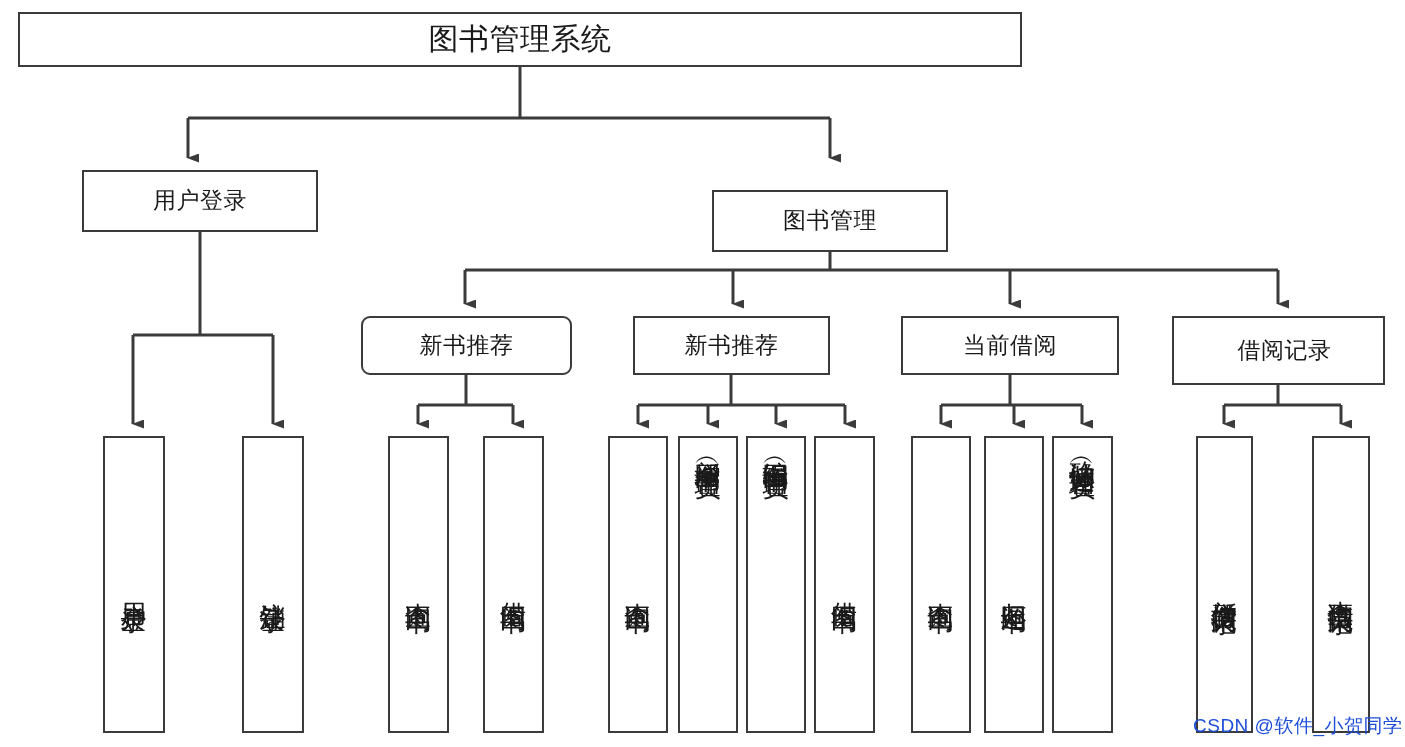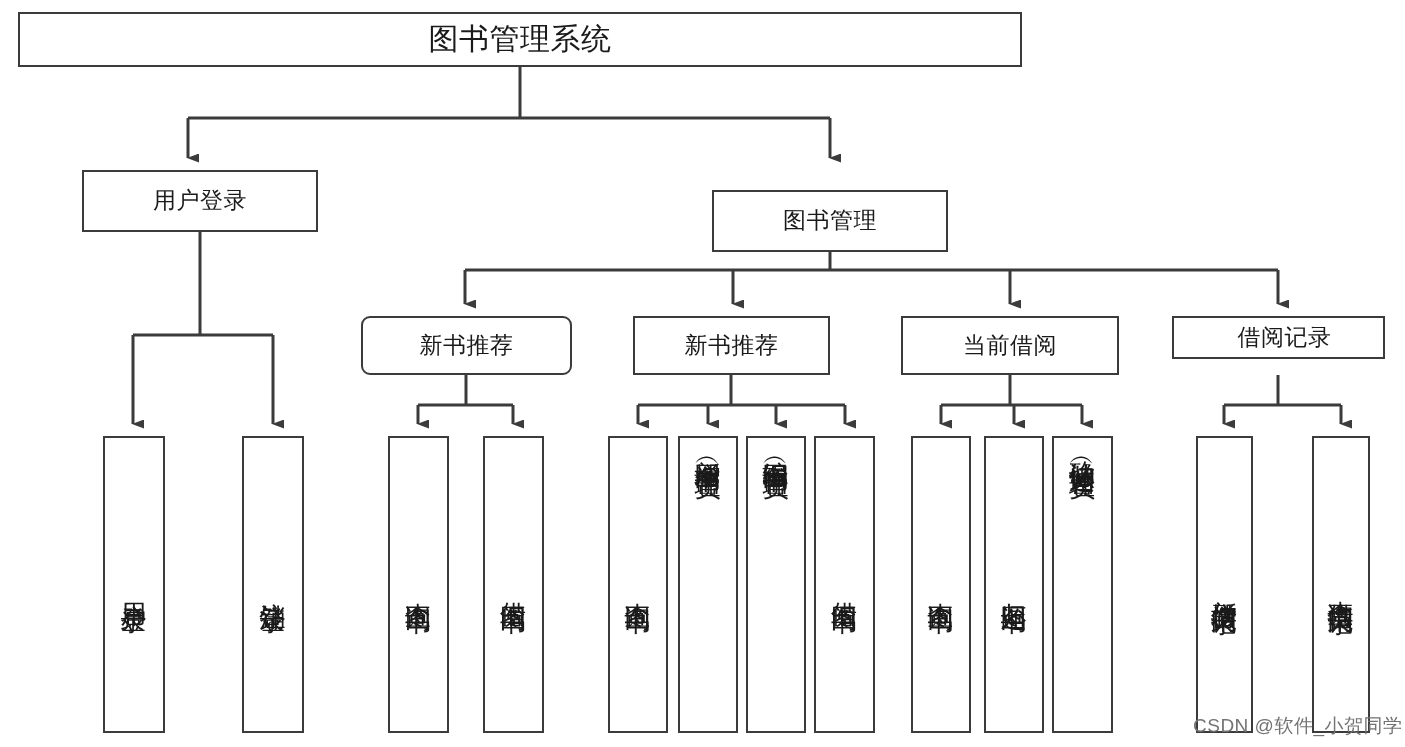--- a/index.html
+++ b/index.html
@@ -56,21 +56,21 @@
   .node.vert .lbl {
     writing-mode: vertical-rl;
     text-orientation: upright;
     font-size: 26px;
     line-height: 1.0;
     letter-spacing: 2px;
     white-space: nowrap;
   }
   .watermark {
     position: absolute;
-    color: #737373;
+    color: #1d4ed8;
     font-size: 19px;
     white-space: nowrap;
     letter-spacing: 0.5px;
   }
 </style>
 </head>
 <body>
 
 <div id="canvas">
 
@@ -138,21 +138,21 @@
 
   <div class="node horiz" style="left:361px; top:316px; width:211px; height:59px;border-radius:9px;">
     <span class="lbl">新书推荐</span>
   </div>
   <div class="node horiz" style="left:633px; top:316px; width:197px; height:59px;">
     <span class="lbl">新书推荐</span>
   </div>
   <div class="node horiz" style="left:901px; top:316px; width:218px; height:59px;font-family:Liberation Serif, serif;">
     <span class="lbl">当前借阅</span>
   </div>
-  <div class="node horiz" style="left:1172px; top:316px; width:213px; height:43px;padding-left:12px;">
+  <div class="node horiz" style="left:1172px; top:316px; width:213px; height:69px;padding-left:12px;">
     <span class="lbl">借阅记录</span>
   </div>
 
   <div class="node vert" style="left:103px; top:436px; width:62px; height:297px; align-items:center;">
     <span class="lbl">用户登录</span>
   </div>
   <div class="node vert" style="left:242px; top:436px; width:62px; height:297px; align-items:center;">
     <span class="lbl">注销登录</span>
   </div>
 

